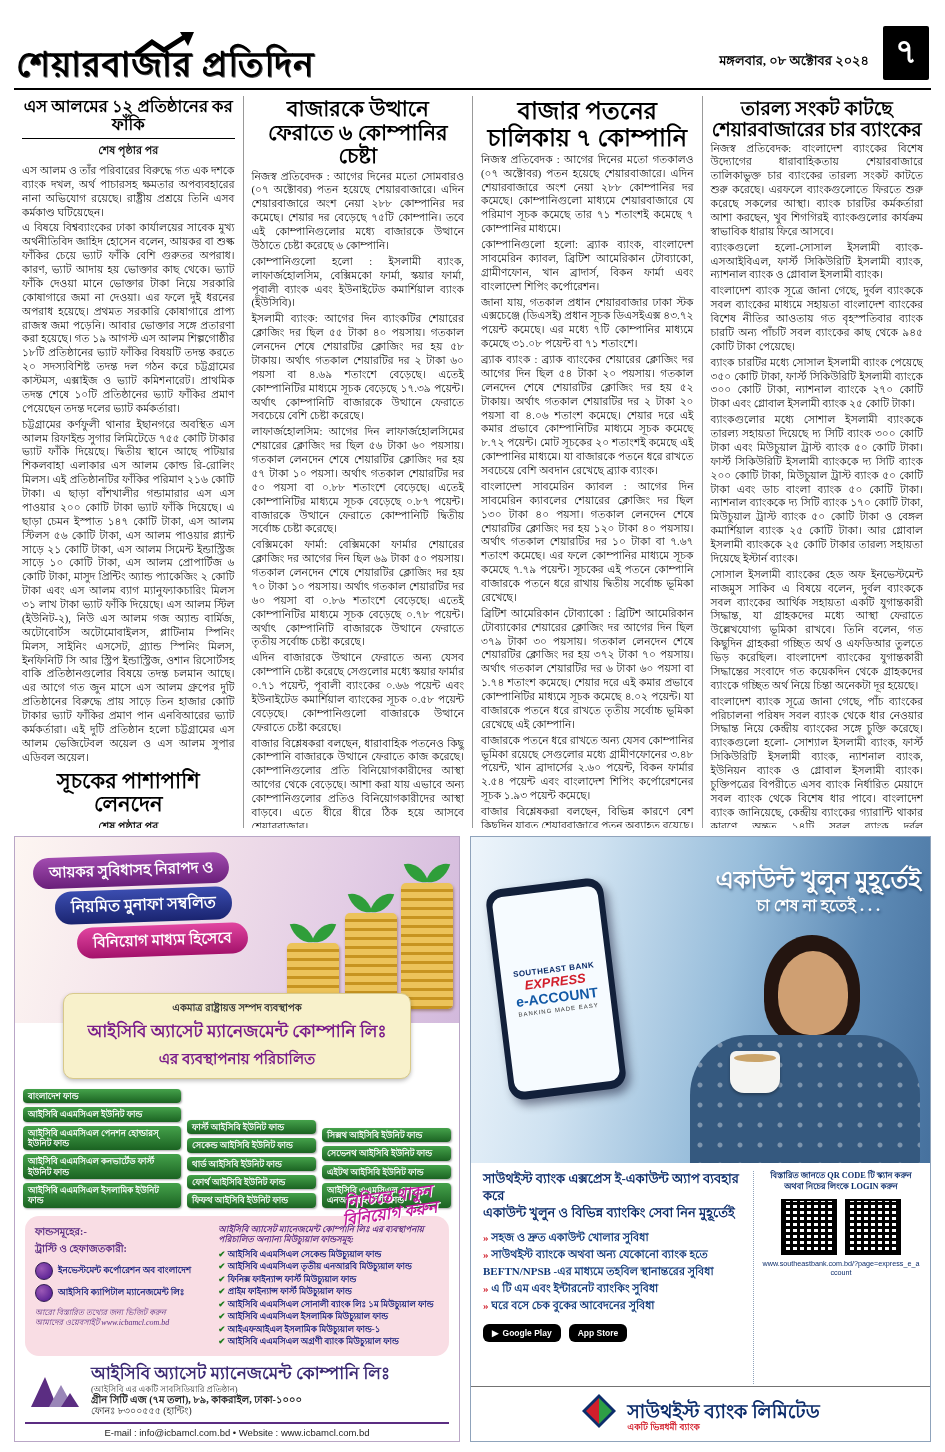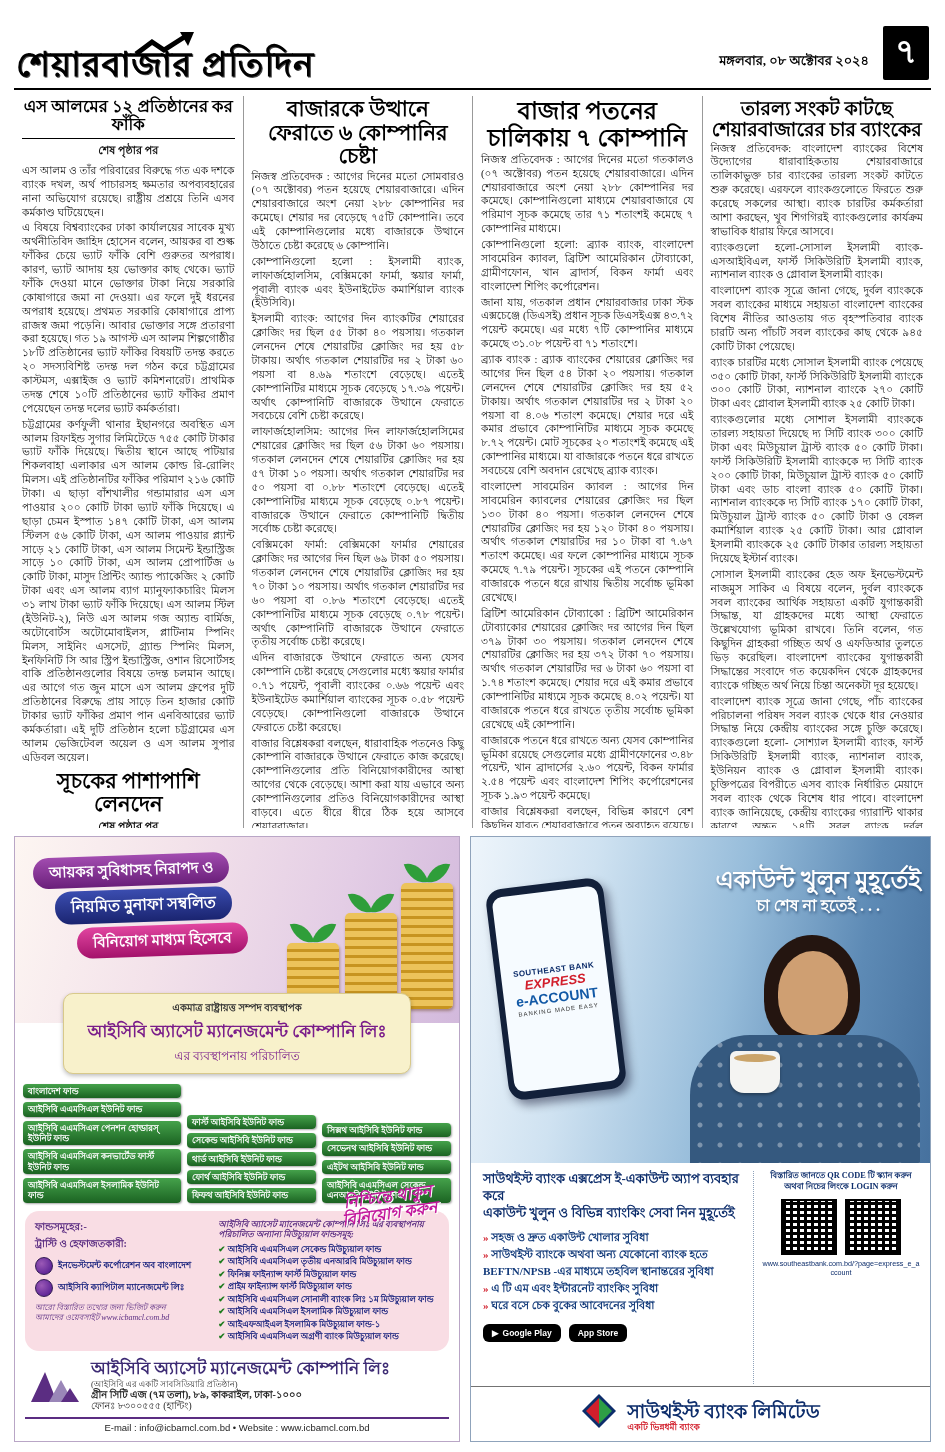--- a/index.html
+++ b/index.html
@@ -60,21 +60,21 @@
         border-radius:0 100% 0 100%;bottom:0;}
   .sprout:before{left:0;transform:rotate(-18deg);}
   .sprout:after{right:0;border-radius:100% 0 100% 0;transform:rotate(18deg);}
   .sp1{right:126px;bottom:78px;}
   .sp2{right:68px;bottom:108px;}
   .sp3{right:12px;bottom:138px;}
   .icb-cream{position:relative;margin:-30px 48px 6px 48px;background:#f8f1cb;border:1px solid #d8c98a;
              border-radius:10px;text-align:center;padding:6px 8px;box-shadow:0 2px 4px rgba(0,0,0,.25);flex:none;}
   .icb-cream .l1{font-size:10px;font-weight:bold;color:#333;}
   .icb-cream .l2{font-size:17px;font-weight:bold;color:#7a1d8a;margin:1px 0;}
-  .icb-cream .l3{font-size:12px;font-weight:normal;color:#7a1d8a;}
+  .icb-cream .l3{font-size:15px;font-weight:bold;color:#7a1d8a;}
   .fund-grid{display:flex;gap:6px;padding:4px 8px 2px 8px;flex:none;align-items:flex-end;}
   .fund-col{display:flex;flex-direction:column;gap:4px;}
   .fc1{width:38%;} .fc2{width:31%;} .fc3{width:31%;}
   .fund-pill{background:linear-gradient(#45a24b,#1b6322);color:#fff;font-size:8.6px;font-weight:bold;
              border-radius:4px;padding:2px 5px;box-shadow:1px 1px 2px rgba(0,0,0,.35);line-height:1.2;}
   .icb-script{position:absolute;right:22px;top:352px;color:#c2189d;font-weight:bold;font-style:italic;
               font-size:16px;line-height:1.05;transform:rotate(-8deg);text-shadow:1px 1px 0 #fff;text-align:center;}
   .icb-pink{margin:6px 10px 4px 10px;background:#f9dde4;border-radius:14px;padding:8px 10px;
             display:flex;gap:10px;flex:none;}
   .trustee{width:44%;}

